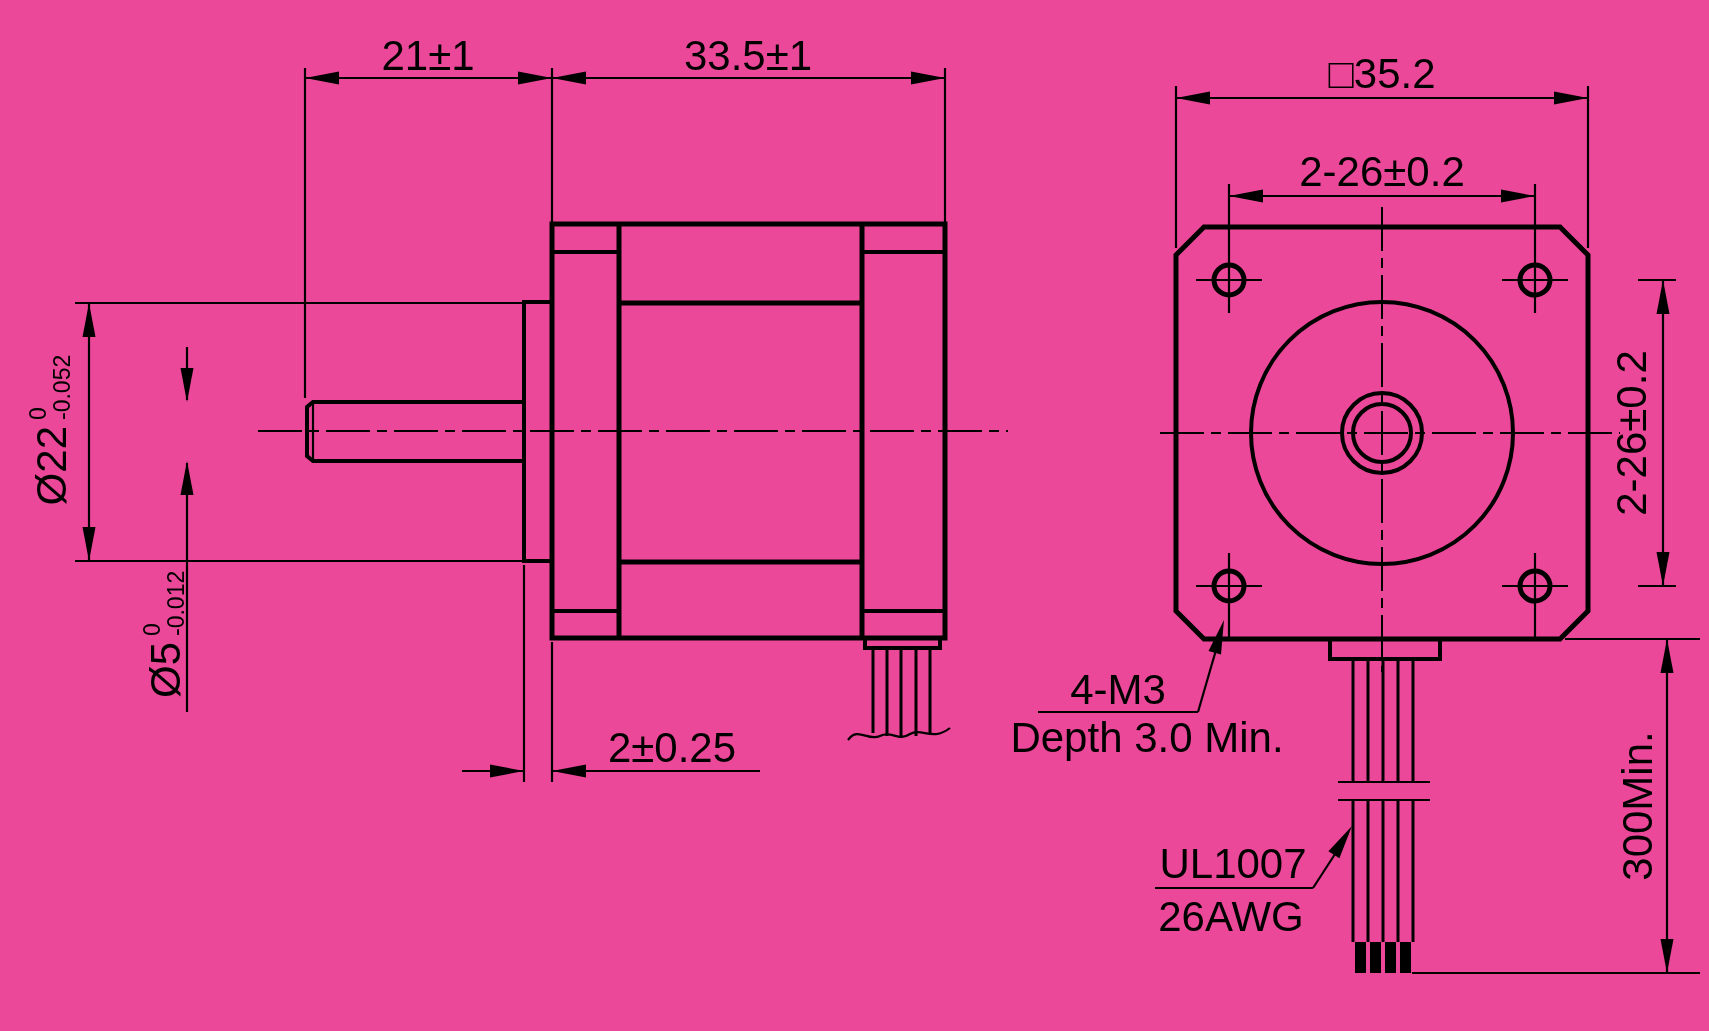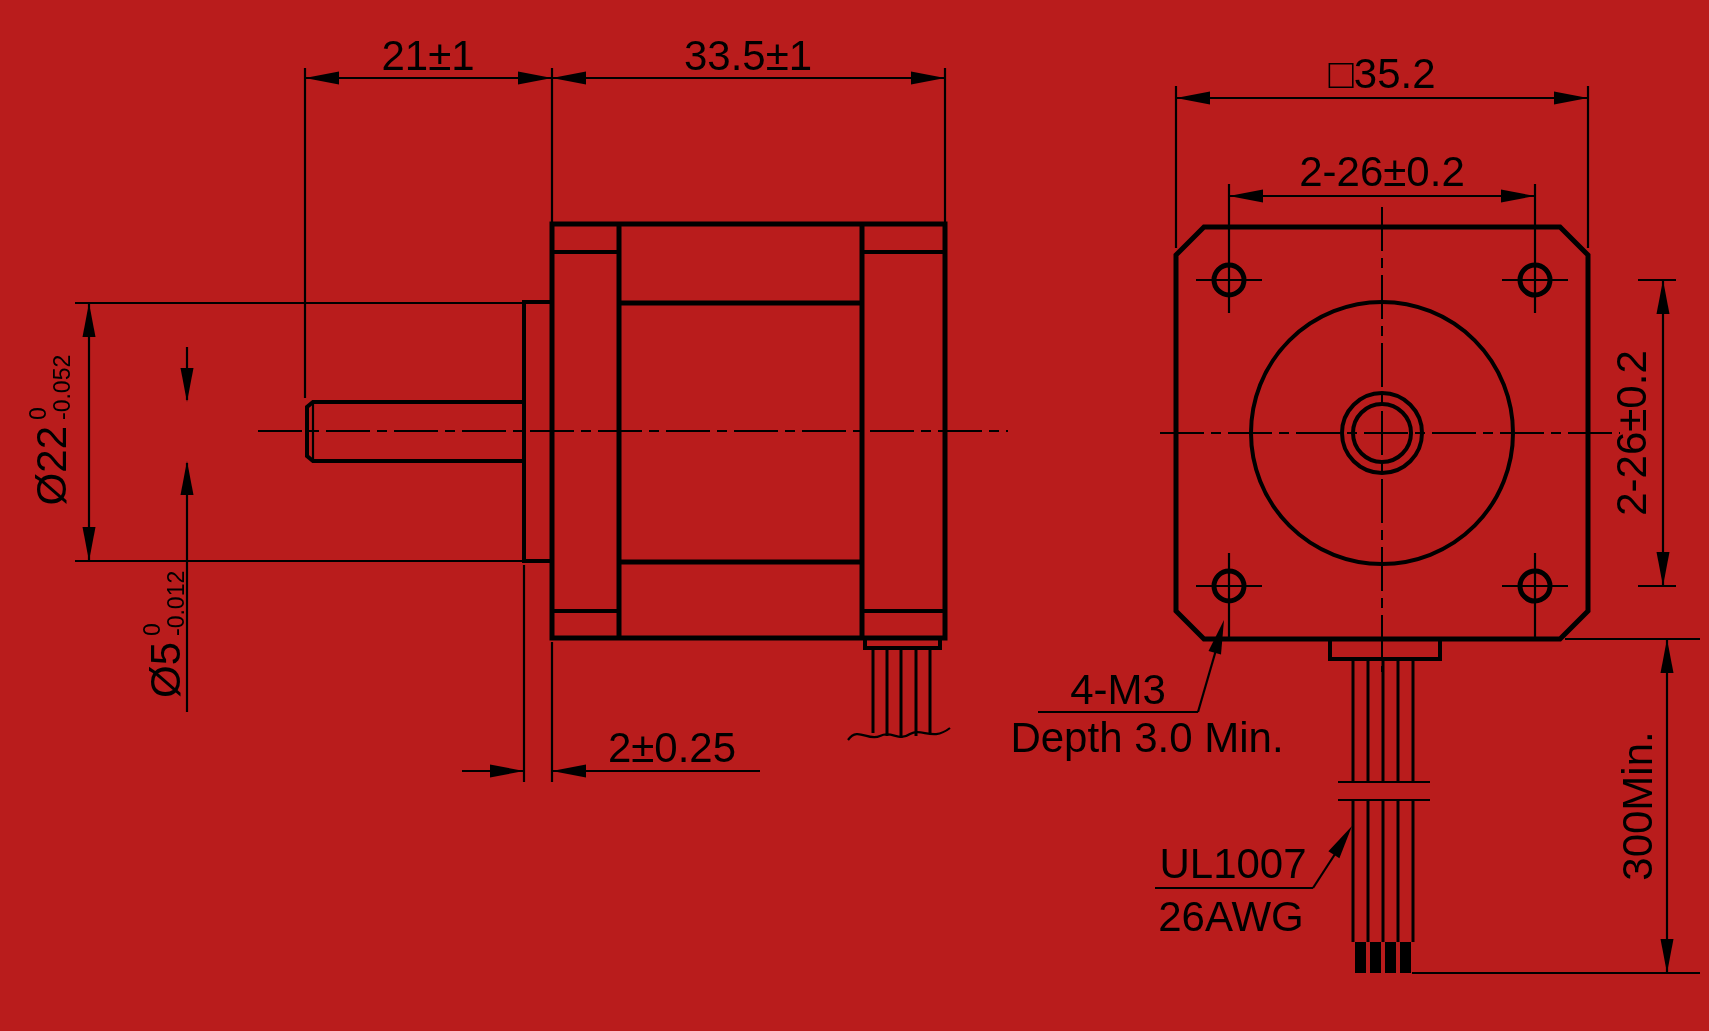--- a/index.html
+++ b/index.html
@@ -1,16 +1,16 @@
 <!DOCTYPE html>
 <html><head>
 <meta charset="utf-8">
 <style>
   html,body{margin:0;padding:0;background:#fff;}
-  .stage{position:relative;width:1709px;height:1031px;background:#b91c1c;
+  .stage{position:relative;width:1709px;height:1031px;background:#ec4899;
          font-family:"Liberation Sans","DejaVu Sans",sans-serif;}
   svg{display:block;}
   .ol  {stroke:#000;stroke-width:5;fill:none;}     
   .ol2 {stroke:#000;stroke-width:4;fill:none;}     
   .w3  {stroke:#000;stroke-width:3;fill:none;}     
   .thin{stroke:#000;stroke-width:2.2;fill:none;}   
   .cl  {stroke:#000;stroke-width:2;fill:none;stroke-dasharray:44 7 10 7;} 
   .ah  {fill:#000;stroke:none;}                    
   .dimtext{font-size:42px;fill:#000;}
   .toltext{font-size:23px;fill:#000;}

